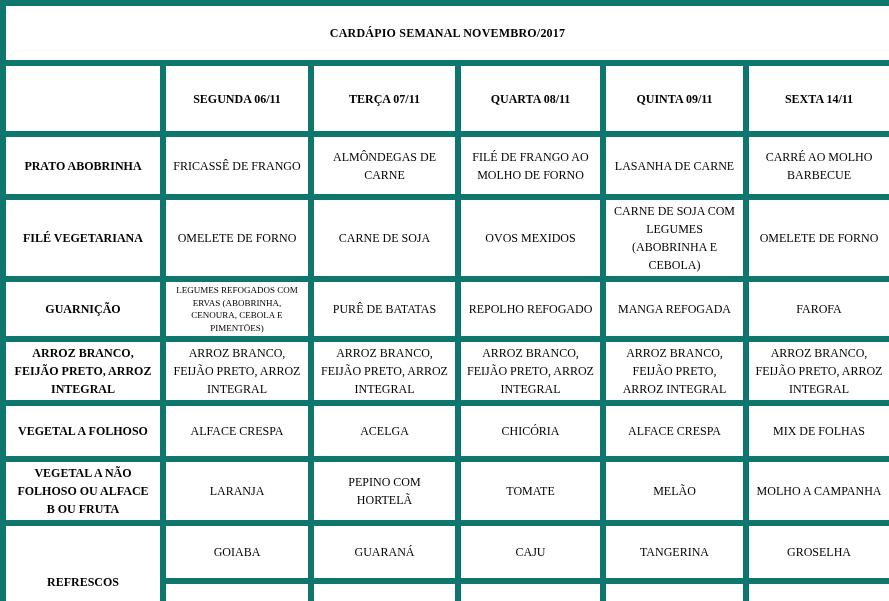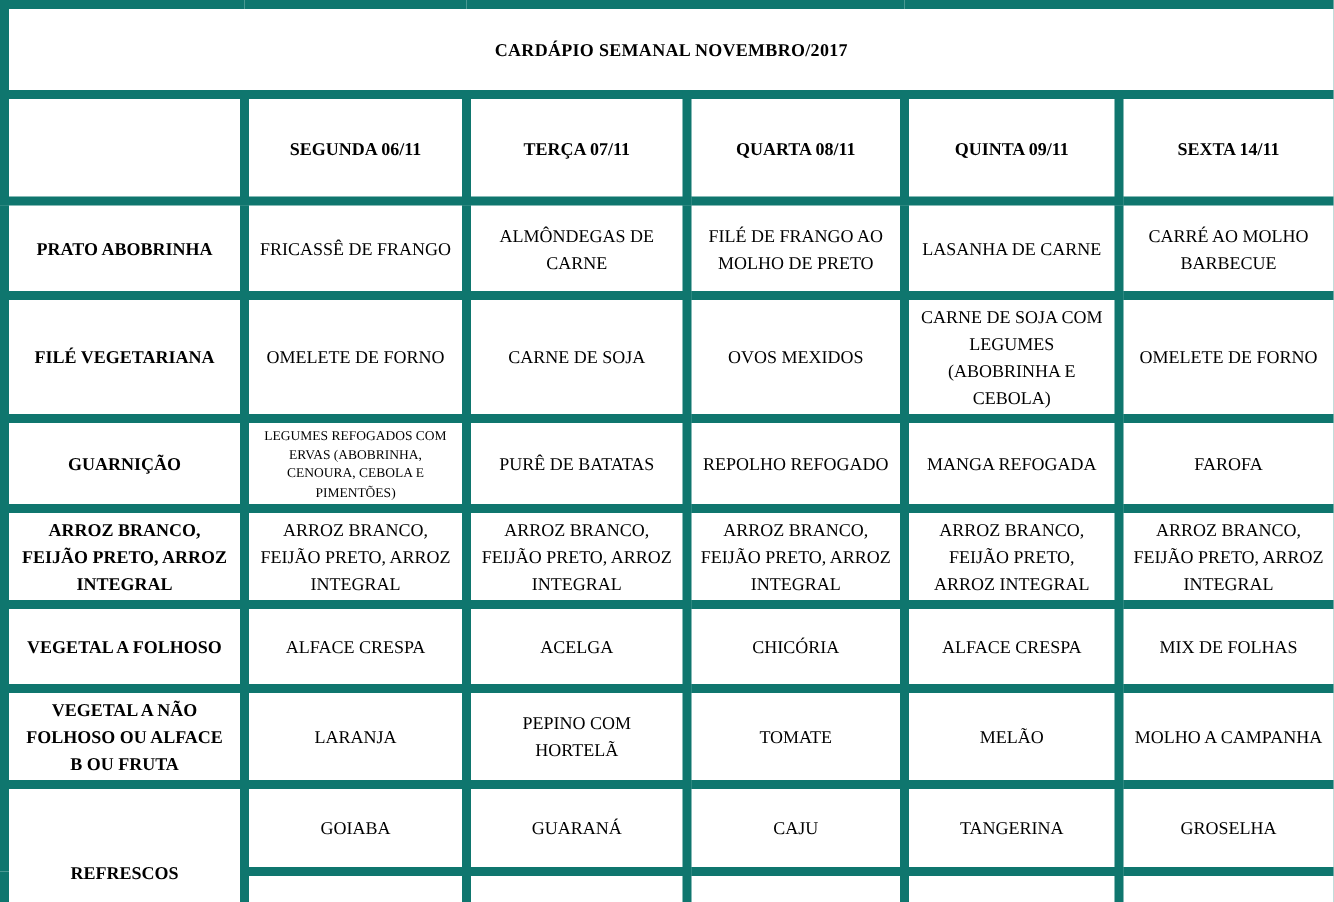--- a/index.html
+++ b/index.html
@@ -77,21 +77,21 @@
     <td class="day-header">TERÇA 07/11</td>
     <td class="day-header">QUARTA 08/11</td>
     <td class="day-header">QUINTA 09/11</td>
     <td class="day-header">SEXTA 14/11</td>
   </tr>
 
   <tr style="height:63px">
     <td class="label-cell">PRATO ABOBRINHA</td>
     <td class="cell">FRICASSÊ DE FRANGO</td>
     <td class="cell">ALMÔNDEGAS DE CARNE</td>
-    <td class="cell">FILÉ DE FRANGO AO MOLHO DE PRETO</td>
+    <td class="cell">FILÉ DE FRANGO AO MOLHO DE FORNO</td>
     <td class="cell">LASANHA DE CARNE</td>
     <td class="cell">CARRÉ AO MOLHO BARBECUE</td>
   </tr>
 
   <tr style="height:62px">
     <td class="label-cell">FILÉ VEGETARIANA</td>
     <td class="cell">OMELETE DE FORNO</td>
     <td class="cell">CARNE DE SOJA</td>
     <td class="cell">OVOS MEXIDOS</td>
     <td class="cell">CARNE DE SOJA COM LEGUMES (ABOBRINHA E CEBOLA)</td>

